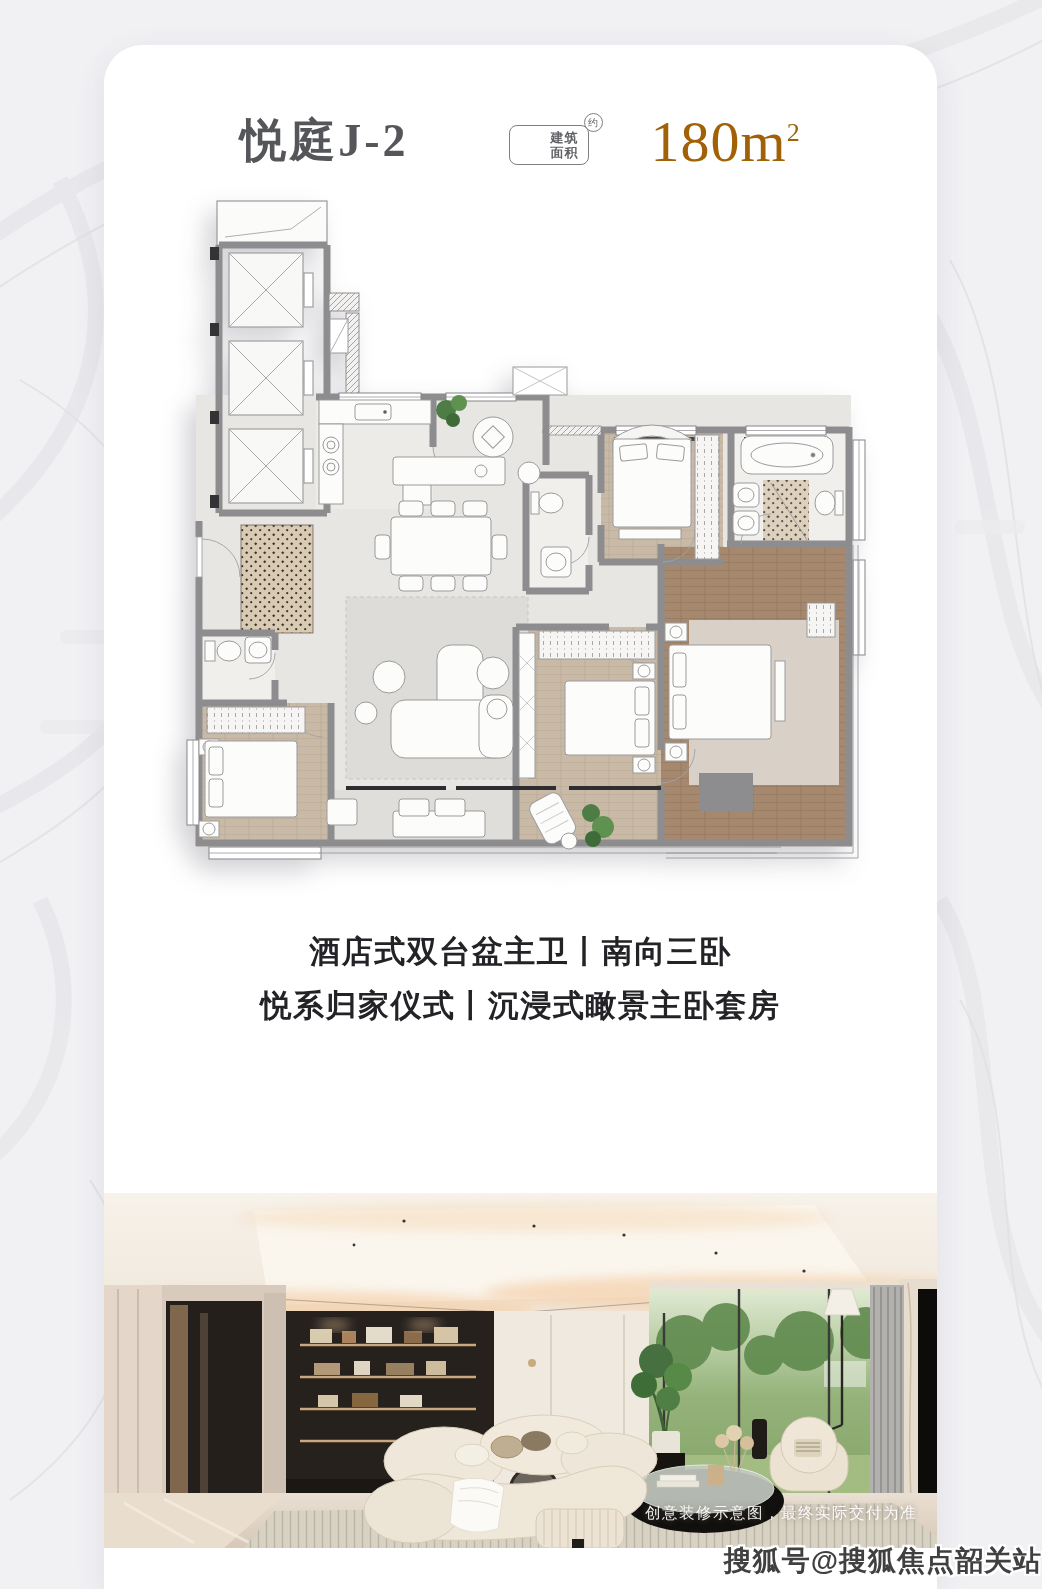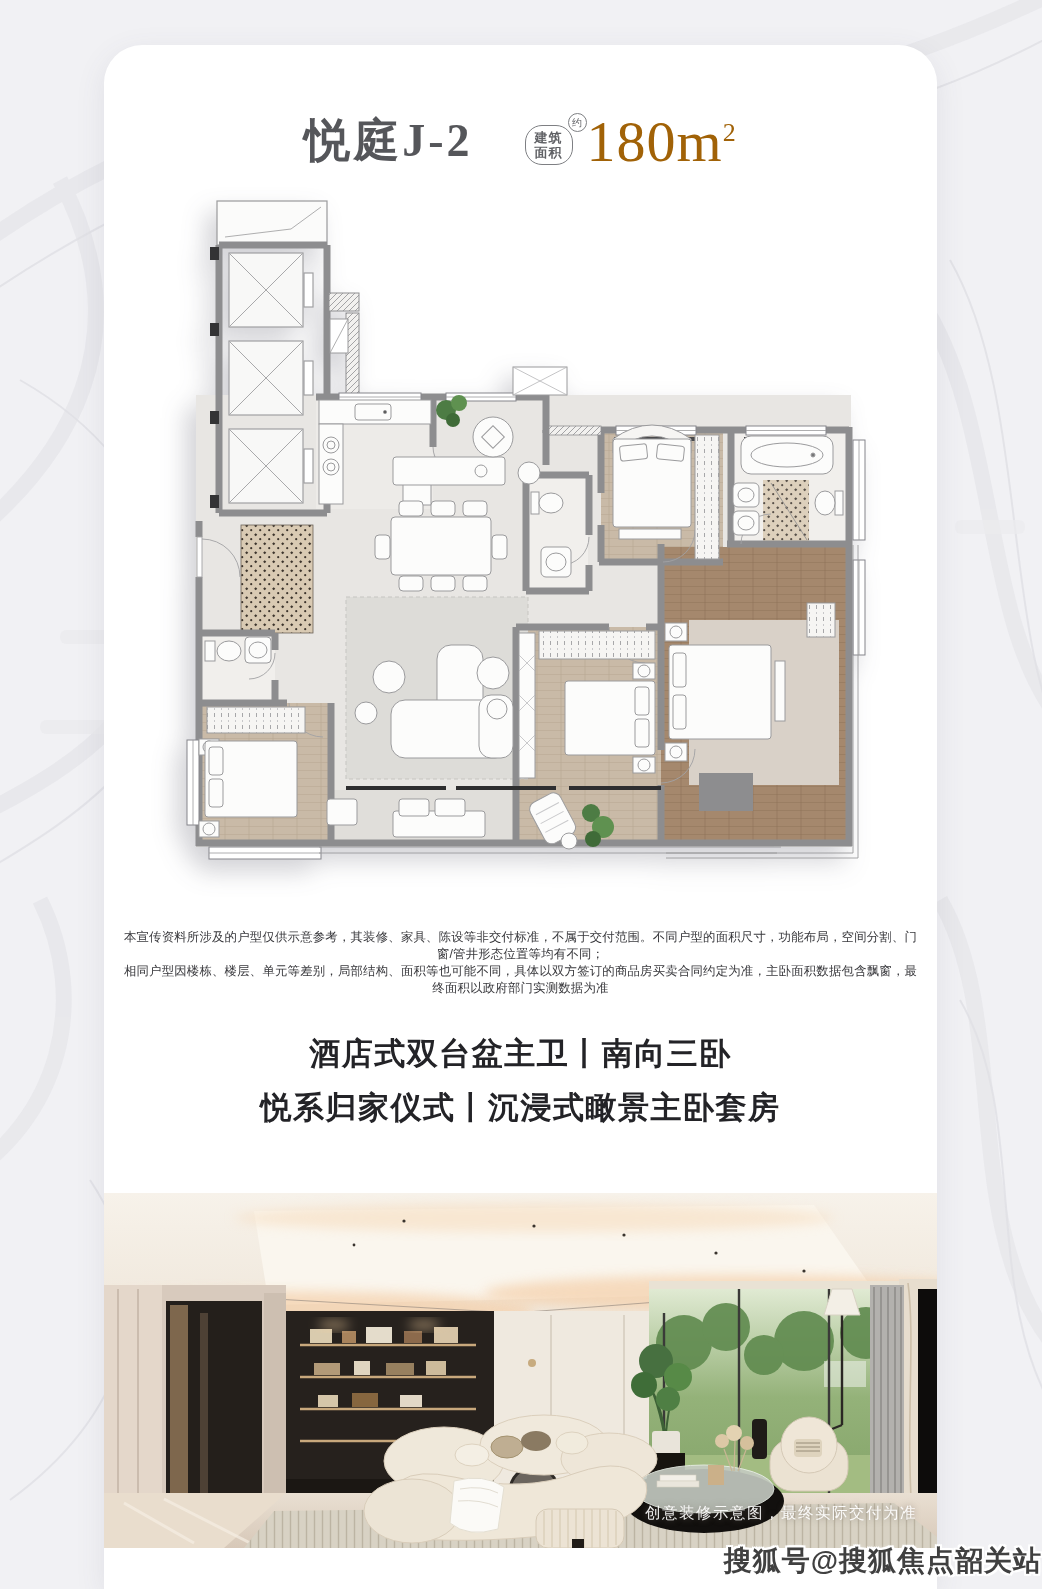--- a/index.html
+++ b/index.html
@@ -11,30 +11,31 @@
   .bg-pattern{position:absolute;inset:0;z-index:0;}
   .card{
     position:absolute;left:104px;top:45px;width:833px;height:1544px;
     background:#ffffff;border-radius:38px 38px 0 0;
     box-shadow:0 8px 30px rgba(80,80,110,.10);
     z-index:1;overflow:hidden;
   }
   .header{
     margin-top:58px;display:flex;justify-content:center;align-items:center;
     height:76px;
+    gap:48px;
   }
   .unit-name{
     font-family:"Liberation Serif","DejaVu Serif",serif;
     font-size:46px;color:#55565a;letter-spacing:3px;font-weight:600;
   }
   .badge-wrap{position:relative;margin-left:52px;margin-right:14px;margin-top:8px;}
   .area-badge{
-    width:46px;height:38px;border:1.6px solid #7e7f83;border-radius:17px;
+    width:46px;height:38px;border:1.6px solid #7e7f83;border-radius:8px;
     display:flex;flex-direction:column;justify-content:center;align-items:center;
-    color:#606165;font-size:13px;line-height:15px;font-weight:700;letter-spacing:1px;
+    color:#606165;font-size:13px;line-height:15px;font-weight:700;letter-spacing:1px;padding-left:32px;
   }
   .approx{
     position:absolute;top:-12px;right:-14px;width:17px;height:17px;
     border:1.2px solid #7e7f83;border-radius:50%;
     font-size:10px;color:#606165;display:flex;align-items:center;justify-content:center;
     background:#fff;
   }
   .area-value{
     font-family:"Liberation Serif","DejaVu Serif",serif;
     font-size:58px;color:#a16207;letter-spacing:1px;
@@ -353,24 +354,20 @@
       <circle cx="305" cy="215" r="10" fill="#4d7c44"></circle>
       <circle cx="318" cy="208" r="8" fill="#5f9150"></circle>
       <circle cx="312" cy="225" r="7" fill="#3f6b38"></circle>
       <circle cx="450" cy="618" r="9" fill="#4d7c44"></circle>
       <circle cx="462" cy="632" r="11" fill="#5f9150"></circle>
       <circle cx="452" cy="644" r="8" fill="#3f6b38"></circle>
     </g>
   </svg>
   </div>
 
-  <div class="disclaimer">
-    <div>本宣传资料所涉及的户型仅供示意参考，其装修、家具、陈设等非交付标准，不属于交付范围。不同户型的面积尺寸，功能布局，空间分割、门窗/管井形态位置等均有不同；</div>
-    <div>相同户型因楼栋、楼层、单元等差别，局部结构、面积等也可能不同，具体以双方签订的商品房买卖合同约定为准，主卧面积数据包含飘窗，最终面积以政府部门实测数据为准</div>
-  </div>
 
   <div class="headline">
     <div>酒店式双台盆主卫丨南向三卧</div>
     <div>悦系归家仪式丨沉浸式瞰景主卧套房</div>
   </div>
 
   <div class="photo">
     <svg width="833" height="355" viewBox="0 0 833 355">
       <defs>
         <linearGradient id="gCeil" x1="0" y1="0" x2="0" y2="1">

